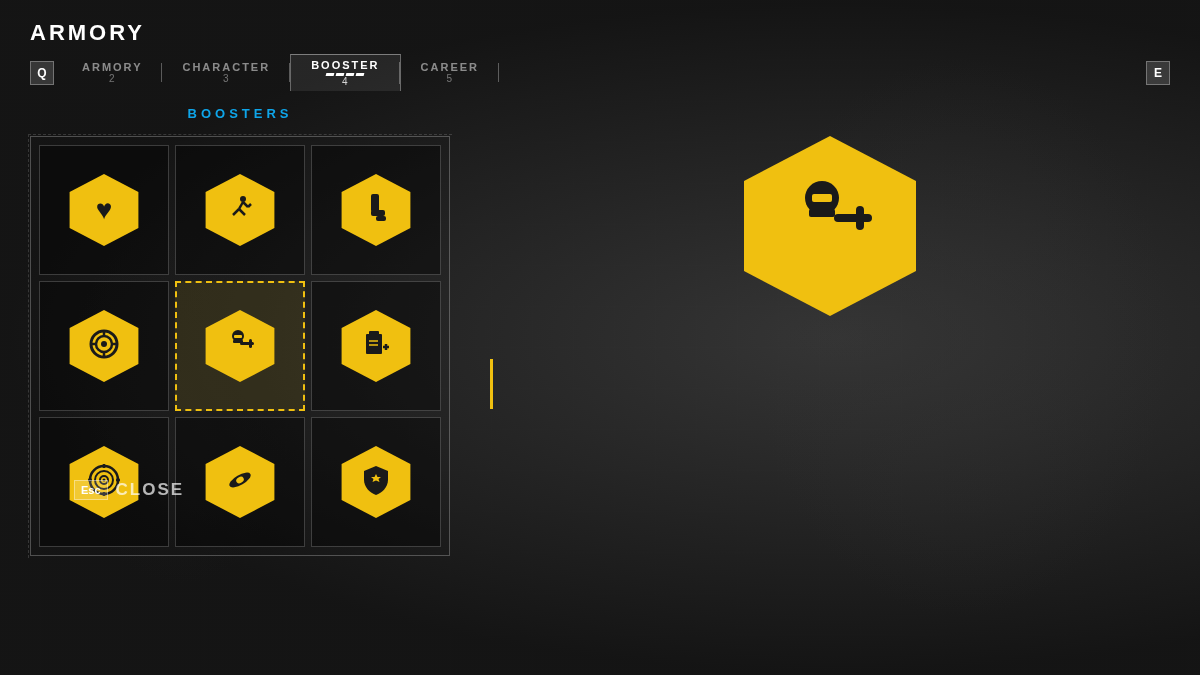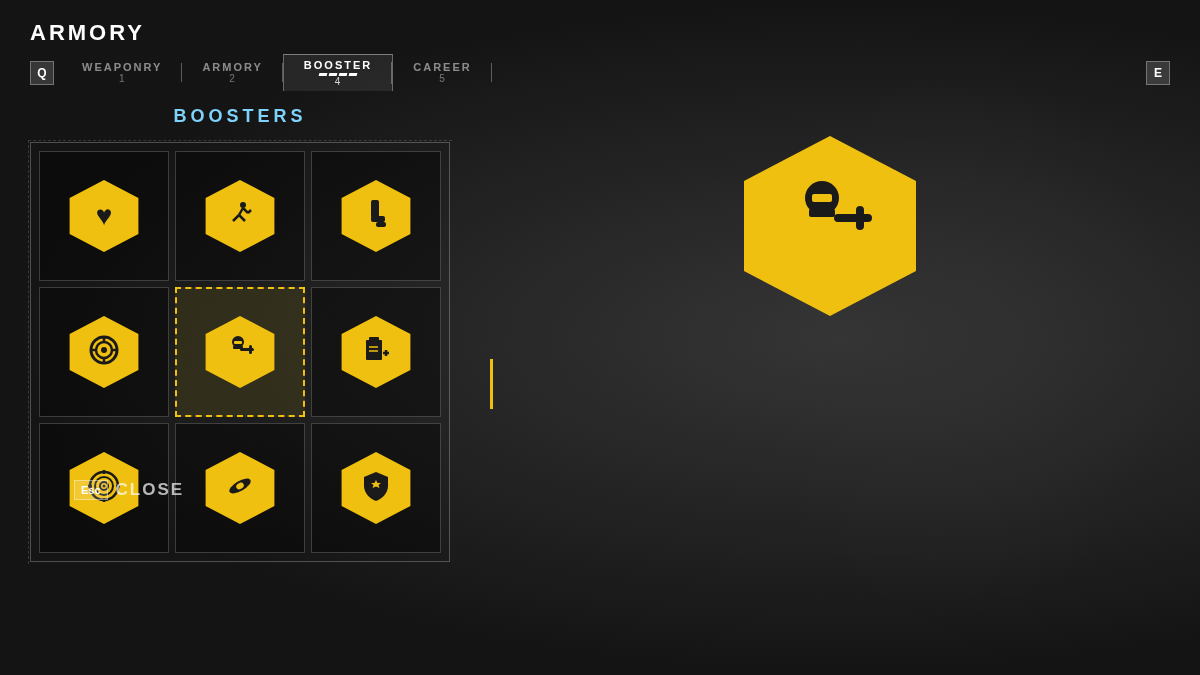--- a/index.html
+++ b/index.html
@@ -163,22 +163,22 @@
       gap: 40px;
       margin-top: 15px;
     }
 
     
     .left-panel {
       flex: 0 0 420px;
     }
 
     .panel-title {
-      color: #7dd3fc;
-      font-size: 18px;
+      color: #0ea5e9;
+      font-size: 13px;
       font-weight: bold;
       letter-spacing: 4px;
       text-transform: uppercase;
       text-align: center;
       margin-bottom: 15px;
     }
 
     .grid-container {
       border: 1px solid rgba(255,255,255,0.25);
       padding: 8px;
@@ -356,30 +356,30 @@
 <div class="bg-detail"></div>
 
 <div class="main-container">
 
   <div class="header">
     <div class="armory-title">ARMORY</div>
     <div class="nav-bar">
       <div class="nav-key">Q</div>
       <div class="nav-tabs">
 
-        <div class="nav-tab">
-          <span class="nav-tab-label">WEAPONRY</span>
-          <span class="nav-tab-num">1</span>
-        </div>
 
         <div class="nav-tab">
           <span class="nav-tab-label">ARMORY</span>
           <span class="nav-tab-num">2</span>
         </div>
 
+        <div class="nav-tab">
+          <span class="nav-tab-label">CHARACTER</span>
+          <span class="nav-tab-num">3</span>
+        </div>
 
         <div class="nav-tab active">
           <span class="nav-tab-label">BOOSTER</span>
           <div class="nav-tab-stripes">
             <div class="nav-tab-stripe"></div>
             <div class="nav-tab-stripe"></div>
             <div class="nav-tab-stripe"></div>
             <div class="nav-tab-stripe"></div>
           </div>
           <span class="nav-tab-num">4</span>

